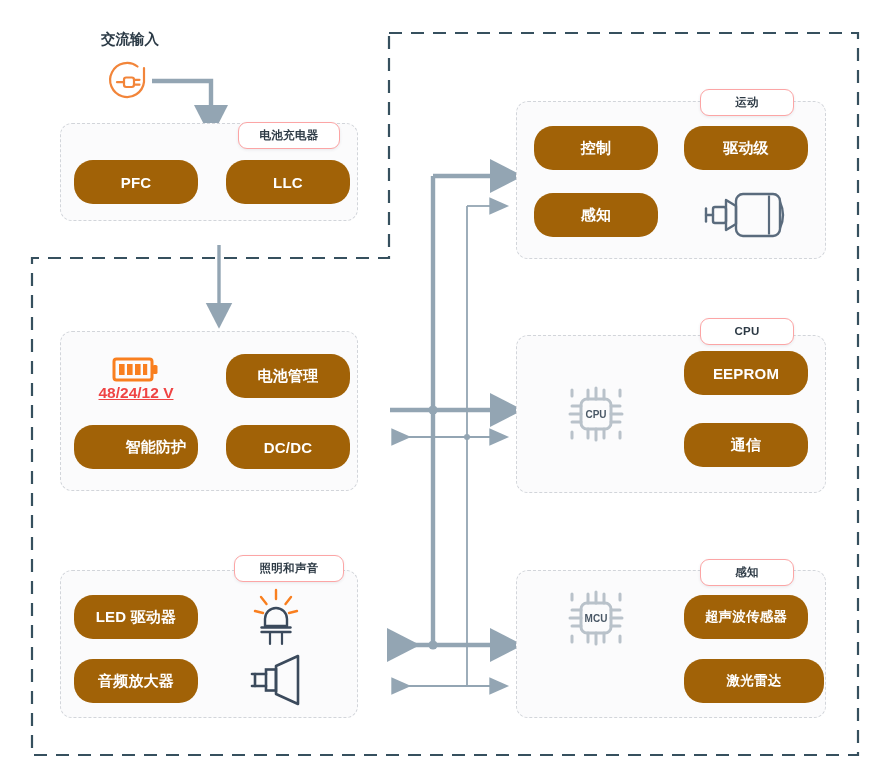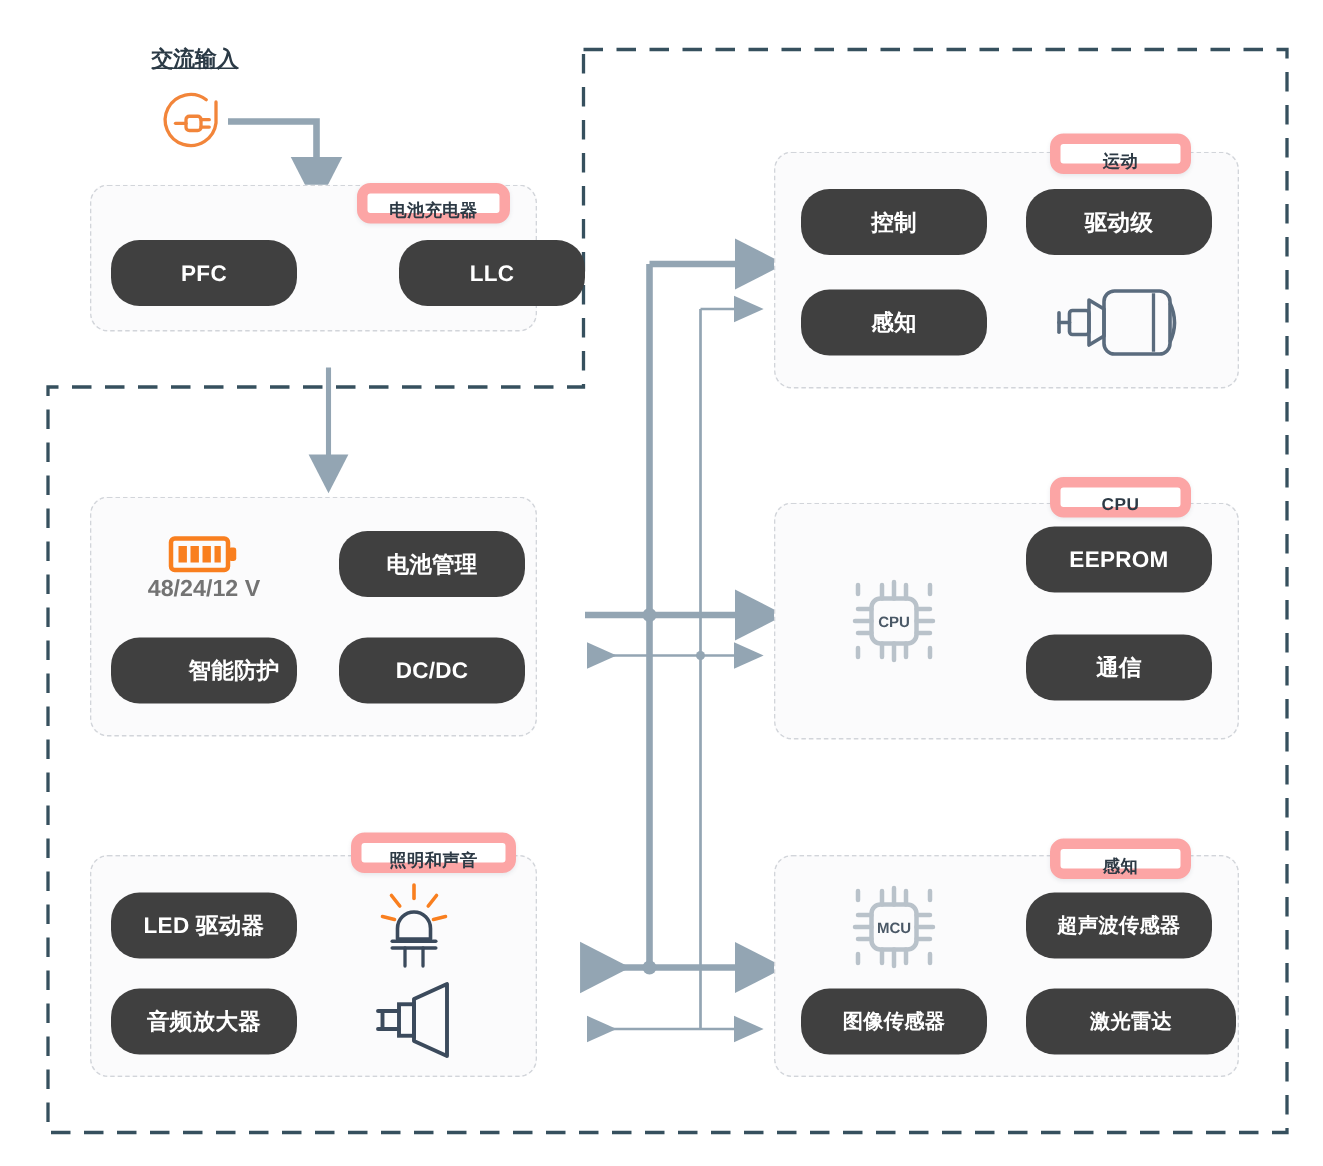--- a/index.html
+++ b/index.html
@@ -18,72 +18,72 @@
   
   .panel {
     position: absolute;
     border: 1.4px dashed #d2d5da;
     border-radius: 12px;
     background: #fbfbfc;
   }
   .panel-label {
     position: absolute;
     background: #ffffff;
-    border: 7px solid #fca5a5;
+    border: 1px solid #fca5a5;
     border-radius: 9px;
     box-shadow: 0 1px 3px rgba(60,70,90,0.10);
     color: #2d3a45;
     font-size: 11.5px;
     font-weight: 700;
     letter-spacing: .3px;
     height: 27px;
     line-height: 25px;
     text-align: center;
     white-space: nowrap;
     z-index: 6;
   }
 
   
   .blk {
     position: absolute;
-    background: #404040;
+    background: #a16207;
     border-radius: 19px;
     color: #ffffff;
     font-size: 15px;
     font-weight: 600;
     display: flex;
     align-items: center;
     justify-content: center;
     text-align: right;
     letter-spacing: .2px;
     z-index: 4;
   }
   .blk.small { font-size: 13.5px; }
 
   
   .iconwrap { position: absolute; z-index: 4; display: flex; align-items: center; justify-content: center; }
   .volt-label {
     position: absolute;
-    color: #737373;
+    color: #ef4444;
     font-size: 15.5px;
     font-weight: 600;
     white-space: nowrap;
     text-align: center;
     z-index: 4;
+    text-decoration: underline;
   }
 
   
   #ac-title {
     position: absolute;
     color: #2b3a46;
     font-size: 14.5px;
     font-weight: 700;
     white-space: nowrap;
     z-index: 5;
-    text-decoration: underline;
   }
 </style>
 </head>
 <body>
 
 <div id="stage">
 
   <svg id="enclosure" viewBox="0 0 882 777" xmlns="http://www.w3.org/2000/svg">
 
     <path d="M 389 33 L 858 33 L 858 755 L 32 755 L 32 258 L 389 258 L 389 33 Z" fill="none" stroke="#36505e" stroke-width="2.2" stroke-dasharray="13 9" stroke-linecap="butt"></path>
@@ -141,21 +141,21 @@
       <line x1="30" y1="21.8" x2="35.5" y2="21.8" stroke="#f2853a" stroke-width="2.2" stroke-linecap="round"></line>
       <line x1="30" y1="26.7" x2="35.5" y2="26.7" stroke="#f2853a" stroke-width="2.2" stroke-linecap="round"></line>
 
       <path d="M 20 24.2 L 13 24.2" fill="none" stroke="#f2853a" stroke-width="2.2" stroke-linecap="round"></path>
     </svg>
   </div>
 
   <div class="panel" style="left:60px; top:123px; width:298px; height:98px;"></div>
   <div class="panel-label" style="left:238px; top:122px; width:102px;">电池充电器</div>
   <div class="blk" style="left:74px; top:160px; width:124px; height:44px;">PFC</div>
-  <div class="blk" style="left:226px; top:160px; width:124px; height:44px;margin-left:40px;">LLC</div>
+  <div class="blk" style="left:226px; top:160px; width:124px; height:44px;">LLC</div>
 
   <div class="panel" style="left:60px; top:331px; width:298px; height:160px;"></div>
 
   <div class="iconwrap" style="left:110px; top:353px; width:52px; height:32px;">
     <svg width="52" height="32" viewBox="0 0 52 32" xmlns="http://www.w3.org/2000/svg">
       <rect x="4" y="6" width="38" height="21" rx="2.5" fill="none" stroke="#f97f1f" stroke-width="3"></rect>
       <rect x="42.5" y="12" width="5" height="9" rx="1.6" fill="#f97f1f"></rect>
       <rect x="9" y="11" width="5.6" height="11" fill="#f97f1f"></rect>
       <rect x="17" y="11" width="5.6" height="11" fill="#f97f1f"></rect>
       <rect x="25" y="11" width="5.6" height="11" fill="#f97f1f"></rect>
@@ -268,16 +268,15 @@
         <path d="M 53 30 L 62 30 M 53 38 L 64 38 M 53 46 L 62 46"></path>
       </g>
       <g stroke="#b9c2ca" stroke-width="3" fill="none" stroke-linecap="round">
         <path d="M 14 14 L 14 20 M 62 14 L 62 20 M 14 56 L 14 62 M 62 56 L 62 62"></path>
       </g>
       <text x="38" y="42" text-anchor="middle" font-family="Liberation Sans, sans-serif" font-size="10" font-weight="700" fill="#4a5866">MCU</text>
     </svg>
   </div>
 
   <div class="blk small" style="left:684px; top:595px; width:124px; height:44px;">超声波传感器</div>
-  <div class="blk small" style="left:534px; top:659px; width:124px; height:44px;">图像传感器</div>
   <div class="blk small" style="left:684px; top:659px; width:140px; height:44px;">激光雷达</div>
 
 </div>
 
 </body></html>

